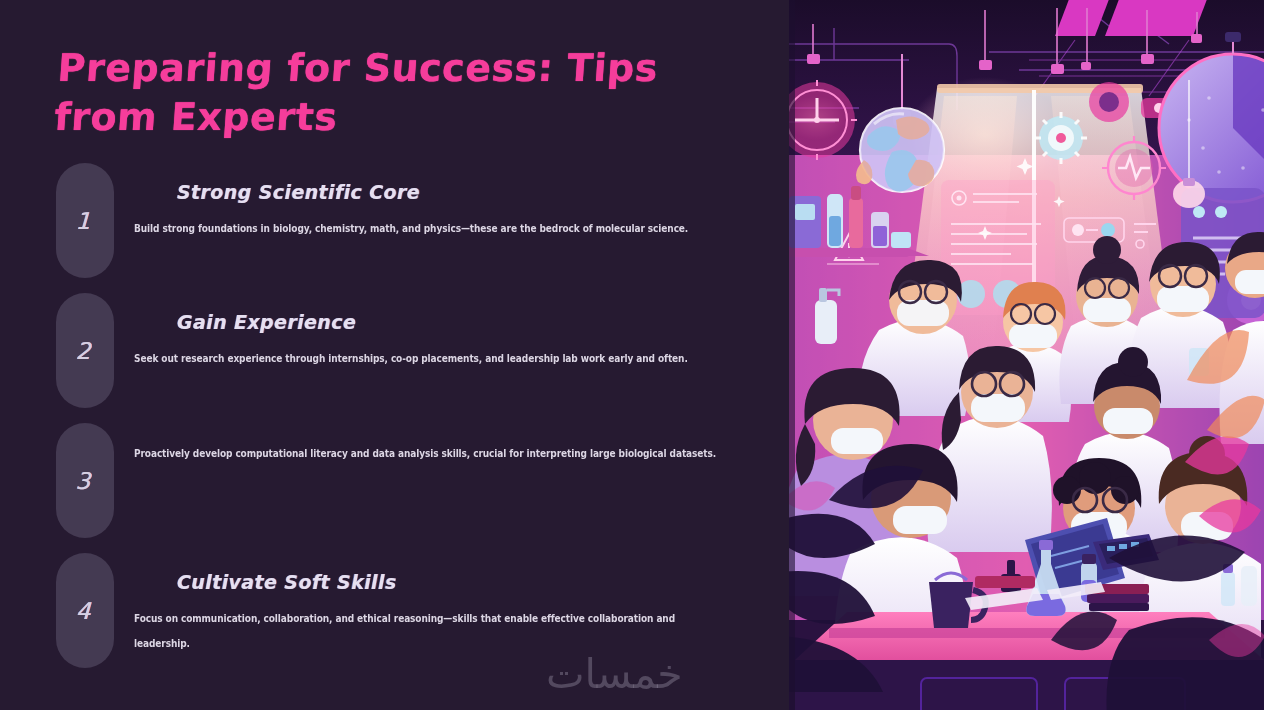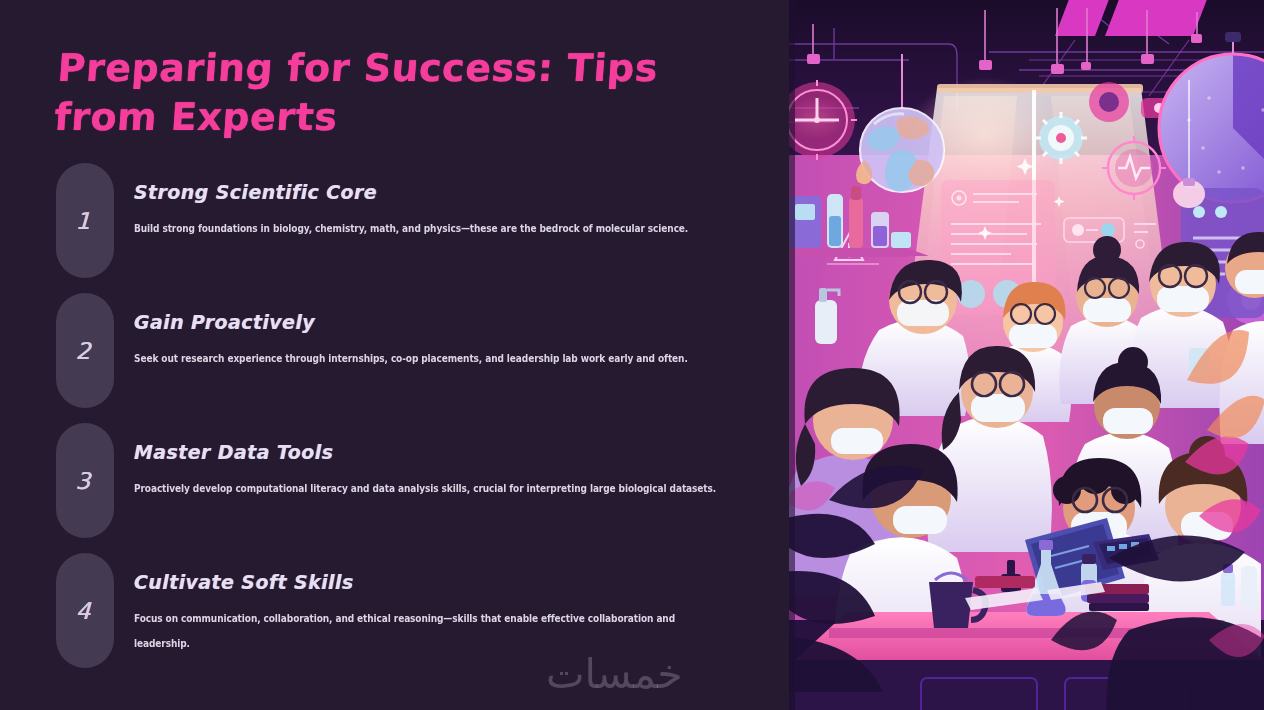--- a/index.html
+++ b/index.html
@@ -43,20 +43,21 @@
   }
 
   .tip-body{ position:absolute; left:78px; top:18px; width:620px; }
 
   .tip-head{
     font-family:"DejaVu Sans", sans-serif;
     font-style:italic; font-weight:700; font-size:19px;
     color:#E6E0F0; letter-spacing:0.4px;
     margin-bottom:13px;
     text-shadow:-0.6px 0 rgba(120,150,235,.65), 0.6px 0 rgba(235,130,130,.55);
+    margin-left:43px;
   }
 
   .tip-text{
     font-family:"DejaVu Sans Condensed","DejaVu Sans", sans-serif;
     font-weight:700; font-size:10px; line-height:25px;
     color:#DCD6E4; letter-spacing:-0.1px;
     max-width:585px;
   }
 
   .watermark{
@@ -96,31 +97,30 @@
           <div class="tip-head">Strong Scientific Core</div>
           <div class="tip-text">Build strong foundations in biology, chemistry, math, and physics—these are the bedrock of molecular science.</div>
         </div>
       </div>
 
       <div class="tip">
         <div class="badge">
           <span class="badge-num">2</span>
         </div>
         <div class="tip-body">
-          <div class="tip-head">Gain Proactively</div>
+          <div class="tip-head">Gain Experience</div>
           <div class="tip-text">Seek out research experience through internships, co-op placements, and leadership lab work early and often.</div>
         </div>
       </div>
 
       <div class="tip">
         <div class="badge">
           <span class="badge-num">3</span>
         </div>
         <div class="tip-body">
-          <div class="tip-head">Master Data Tools</div>
           <div class="tip-text">Proactively develop computational literacy and data analysis skills, crucial for interpreting large biological datasets.</div>
         </div>
       </div>
 
       <div class="tip">
         <div class="badge">
           <span class="badge-num">4</span>
         </div>
         <div class="tip-body">
           <div class="tip-head">Cultivate Soft Skills</div>

